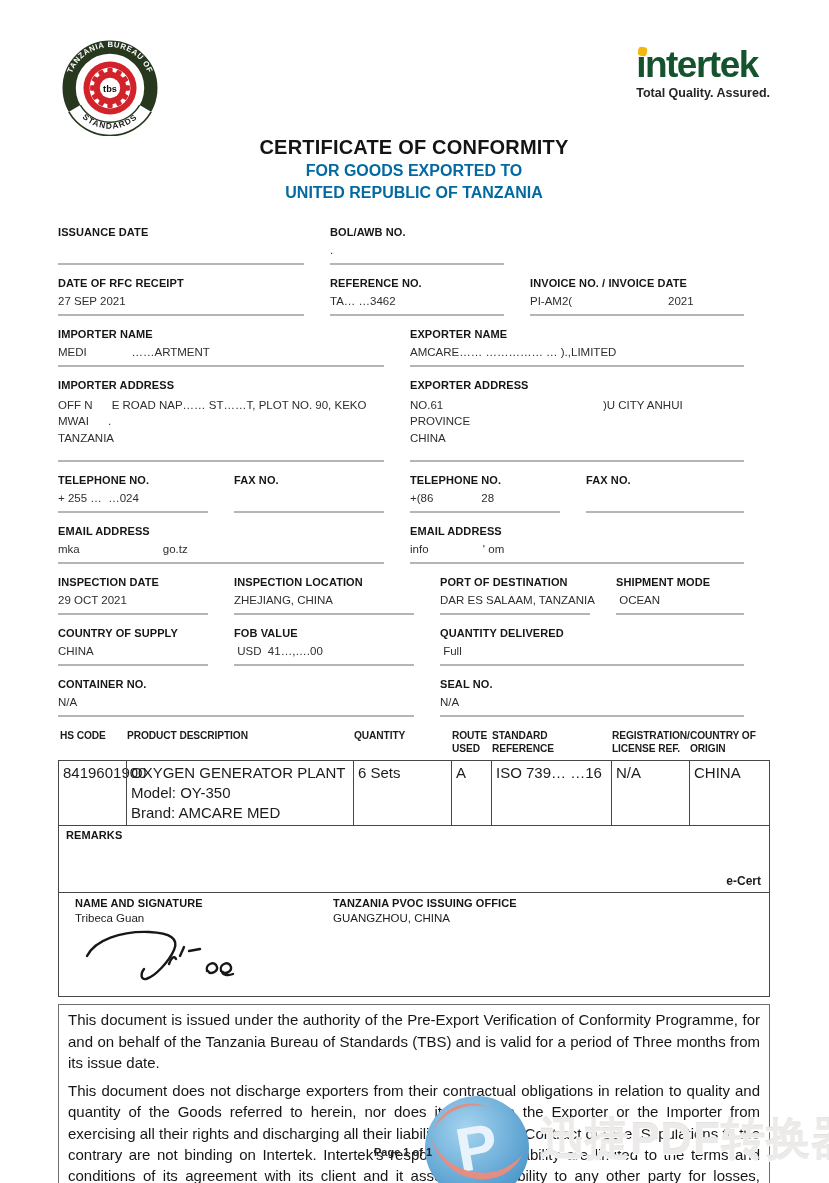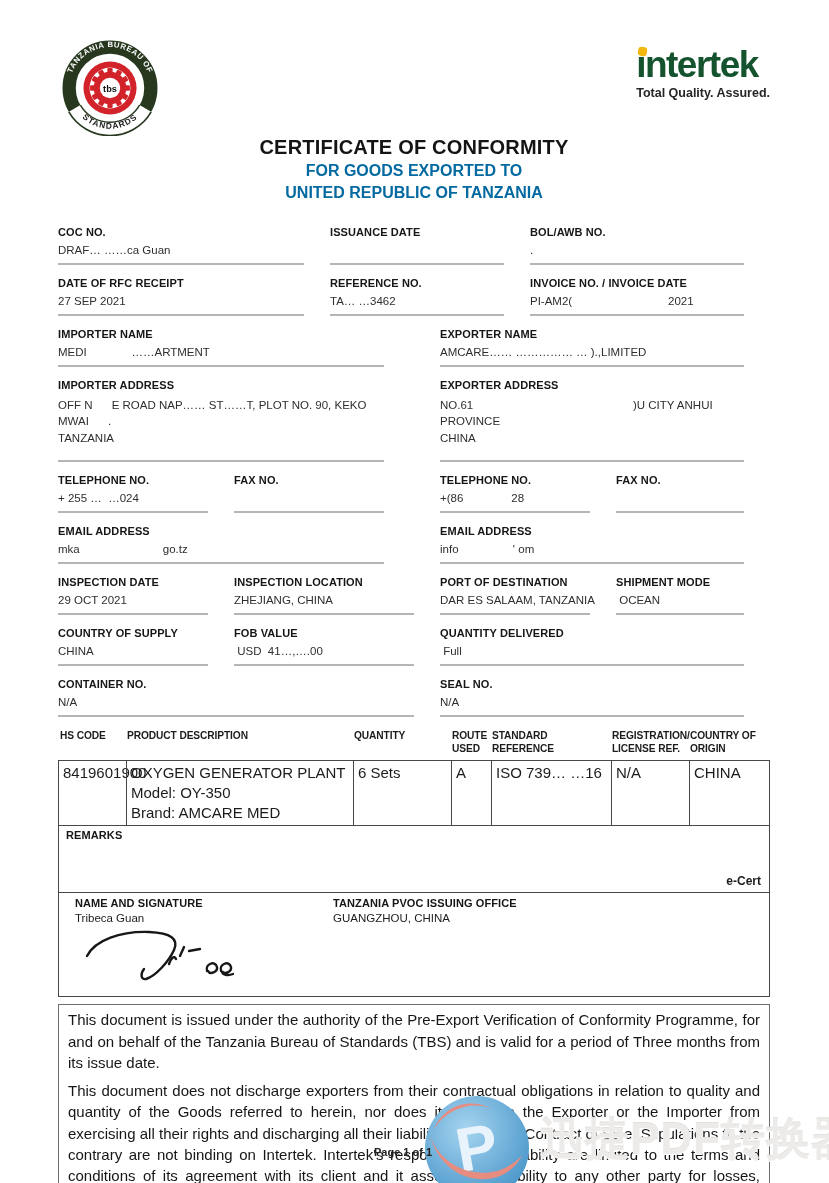--- a/index.html
+++ b/index.html
@@ -20,21 +20,21 @@
 
   
   .form{margin-top:23px;}
   .fl{font-weight:bold;font-size:11px;color:#161616;letter-spacing:0.1px;}
   .fv{font-size:11.5px;color:#2e2e2e;white-space:pre;min-height:17px;margin-top:6px;
       padding-bottom:2px;border-bottom:2px solid #b5b5b5;}
   .fv-multi{margin-top:6px;padding-bottom:14px;border-bottom:2px solid #b5b5b5;min-height:49px;}
   .fv-multi .line{font-size:11.5px;color:#2e2e2e;white-space:pre;line-height:1.42;}
   .field{padding-right:26px;margin-bottom:12px;}
   .r3a{display:grid;grid-template-columns:272px 200px 1fr;}
-  .halves{display:grid;grid-template-columns:352px 1fr;column-gap:30px;}
+  .halves{display:grid;grid-template-columns:352px 1fr;}
   .duo{display:grid;grid-template-columns:176px 1fr;}
   .r4{display:grid;grid-template-columns:176px 206px 176px 1fr;}
   .r3b{display:grid;grid-template-columns:176px 206px 1fr;}
   .r2c{display:grid;grid-template-columns:382px 1fr;}
 
   
   .gt-head{display:grid;grid-template-columns:67px 227px 98px 40px 120px 78px 1fr;
            font-weight:bold;font-size:10.2px;line-height:1.25;padding:1px 0 4px;}
   .gt-head > div{padding:0 3px 0 2px;letter-spacing:-0.1px;}
   .gt-row{display:grid;grid-template-columns:67px 227px 98px 40px 120px 78px 1fr;
@@ -117,24 +117,20 @@
     <div class="title">
       <div class="t1">CERTIFICATE OF CONFORMITY</div>
       <div class="t2">FOR GOODS EXPORTED TO</div>
       <div class="t2">UNITED REPUBLIC OF TANZANIA</div>
     </div>
 
     <div class="form">
 
       <div class="r3a">
         <div class="field">
-          <div class="fl">COC NO.</div>
-          <div class="fv">DRAF… ……ca Guan</div>
-        </div>
-        <div class="field">
           <div class="fl">ISSUANCE DATE</div>
           <div class="fv"></div>
         </div>
         <div class="field">
           <div class="fl">BOL/AWB NO.</div>
           <div class="fv">.</div>
         </div>
       </div>
 
       <div class="r3a">

